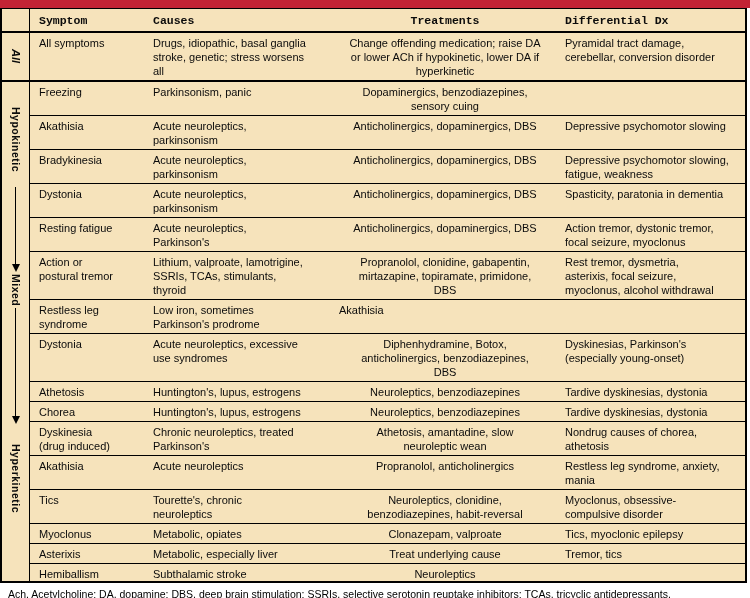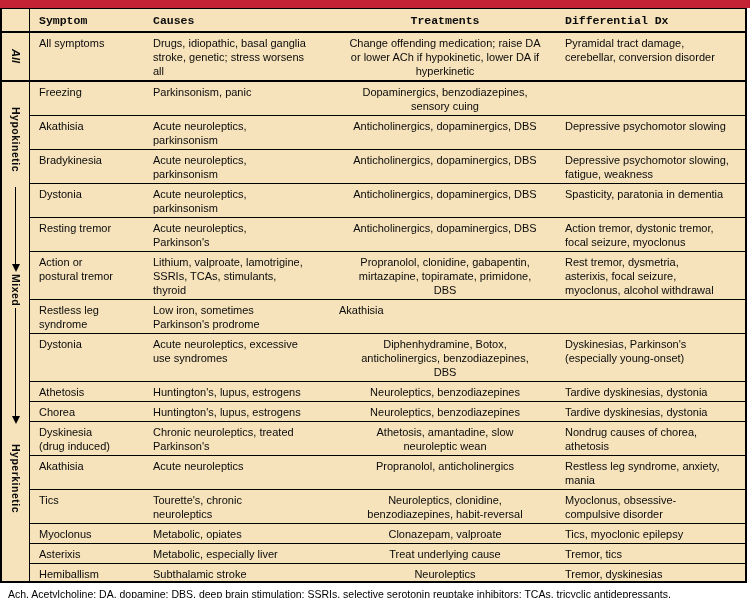--- a/index.html
+++ b/index.html
@@ -129,21 +129,21 @@
 fatigue, weakness</div>
         </div>
         <div class="row">
           <div class="c-sym cell">Dystonia</div>
           <div class="c-cau cell">Acute neuroleptics,
 parkinsonism</div>
           <div class="c-tre cell">Anticholinergics, dopaminergics, DBS</div>
           <div class="c-dif cell">Spasticity, paratonia in dementia</div>
         </div>
         <div class="row">
-          <div class="c-sym cell">Resting tremor</div>
+          <div class="c-sym cell">Resting fatigue</div>
           <div class="c-cau cell">Acute neuroleptics,
 Parkinson's</div>
           <div class="c-tre cell">Anticholinergics, dopaminergics, DBS</div>
           <div class="c-dif cell">Action tremor, dystonic tremor,
 focal seizure, myoclonus</div>
         </div>
         <div class="row">
           <div class="c-sym cell">Action or
 postural tremor</div>
           <div class="c-cau cell">Lithium, valproate, lamotrigine,
@@ -220,20 +220,19 @@
         <div class="row">
           <div class="c-sym cell">Asterixis</div>
           <div class="c-cau cell">Metabolic, especially liver</div>
           <div class="c-tre cell">Treat underlying cause</div>
           <div class="c-dif cell">Tremor, tics</div>
         </div>
         <div class="row">
           <div class="c-sym cell">Hemiballism</div>
           <div class="c-cau cell">Subthalamic stroke</div>
           <div class="c-tre cell">Neuroleptics</div>
-          <div class="c-dif cell">Tremor, dyskinesias</div>
         </div>
       </div>
     </div>
   </div>
 
   <div class="footnote"><span class="it">Ach</span><span>, Acetylcholine; </span><span class="it">DA</span><span>, dopamine; </span><span class="it">DBS</span><span>, deep brain stimulation; </span><span class="it">SSRIs</span><span>, selective serotonin reuptake inhibitors; </span><span class="it">TCAs</span><span>, tricyclic antidepressants.</span></div>
 </div>
 
 </body></html>

